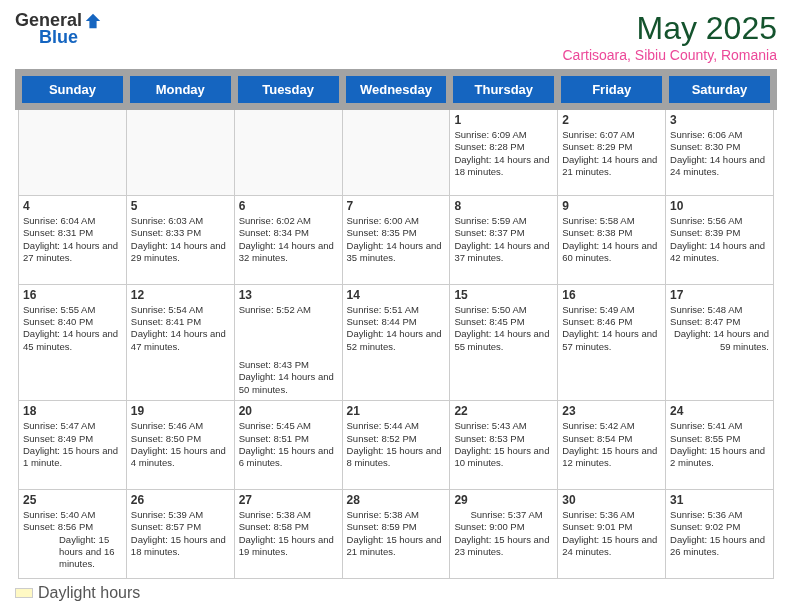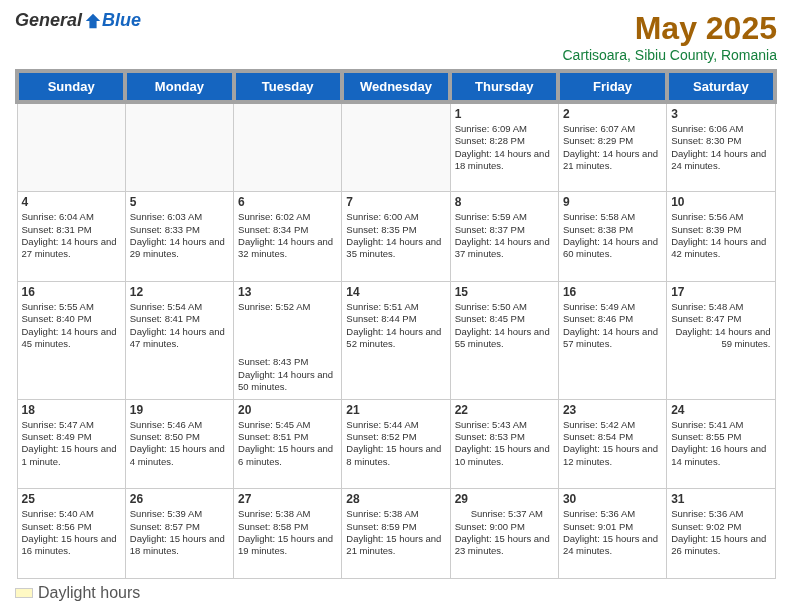--- a/index.html
+++ b/index.html
@@ -18,23 +18,22 @@
       flex-direction: column;
     }
     .header {
       display: flex;
       justify-content: space-between;
       align-items: flex-start;
       margin-bottom: 6px;
     }
     .logo {
       display: flex;
-      flex-direction: row;
-      align-items: flex-end;
-      font-style: italic;
+      flex-direction: column;
+      align-items: center;
     }
     .logo-text {
       display: flex;
       align-items: center;
       font-size: 18px;
       font-weight: bold;
     }
     .logo-general {
       color: #333;
     }
@@ -44,41 +43,41 @@
     .logo-icon {
       width: 18px;
       height: 18px;
       margin-left: 2px;
     }
     .title-area {
       text-align: right;
     }
     .month-title {
       font-size: 32px;
-      font-weight: bold;
-      color: #a16207;
+      font-weight: normal;
+      color: #14532d;
     }
     .subtitle {
       font-size: 14px;
-      color: #15803d;
+      color: #ec4899;
     }
     .calendar {
       flex: 1;
       border: 1px solid #ccc;
       border-collapse: collapse;
       width: 100%;
       table-layout: fixed;
     }
     .calendar th {
       background-color: #1565c0;
       color: #fff;
       text-align: center;
       padding: 6px 3px;
       font-size: 13px;
-      border: 4px solid #a3a3a3;
+      border: 7px solid #a3a3a3;
     }
     .calendar td {
       border: 1px solid #ccc;
       vertical-align: top;
       padding: 3px 4px;
       font-size: 9.5px;
       color: #333;
       height: 88px;
       width: 113px;
     }
@@ -286,29 +285,29 @@
           <td>
             <span class="day-number">23</span>
             <div style="line-height: 1.3;">Sunrise: 5:42 AM</div>
             <div style="line-height: 1.3;">Sunset: 8:54 PM</div>
             <div style="line-height: 1.3;">Daylight: 15 hours and 12 minutes.</div>
           </td>
           <td>
             <span class="day-number">24</span>
             <div style="line-height: 1.3;">Sunrise: 5:41 AM</div>
             <div style="line-height: 1.3;">Sunset: 8:55 PM</div>
-            <div style="line-height: 1.3;">Daylight: 16 hours and 14 minutes.</div>
+            <div style="line-height: 1.3;">Daylight: 15 hours and 2 minutes.</div>
           </td>
         </tr>
         <tr>
           <td>
             <span class="day-number">25</span>
             <div style="line-height: 1.3;">Sunrise: 5:40 AM</div>
             <div style="line-height: 1.3;">Sunset: 8:56 PM</div>
-            <div style="line-height: 1.3;">Daylight: 15 hours and 16 minutes.</div>
+            <div style="line-height: 1.3; margin-left: 36px;">Daylight: 15 hours and 16 minutes.</div>
           </td>
           <td>
             <span class="day-number">26</span>
             <div style="line-height: 1.3;">Sunrise: 5:39 AM</div>
             <div style="line-height: 1.3;">Sunset: 8:57 PM</div>
             <div style="line-height: 1.3;">Daylight: 15 hours and 18 minutes.</div>
           </td>
           <td>
             <span class="day-number">27</span>
             <div style="line-height: 1.3;">Sunrise: 5:38 AM</div>

